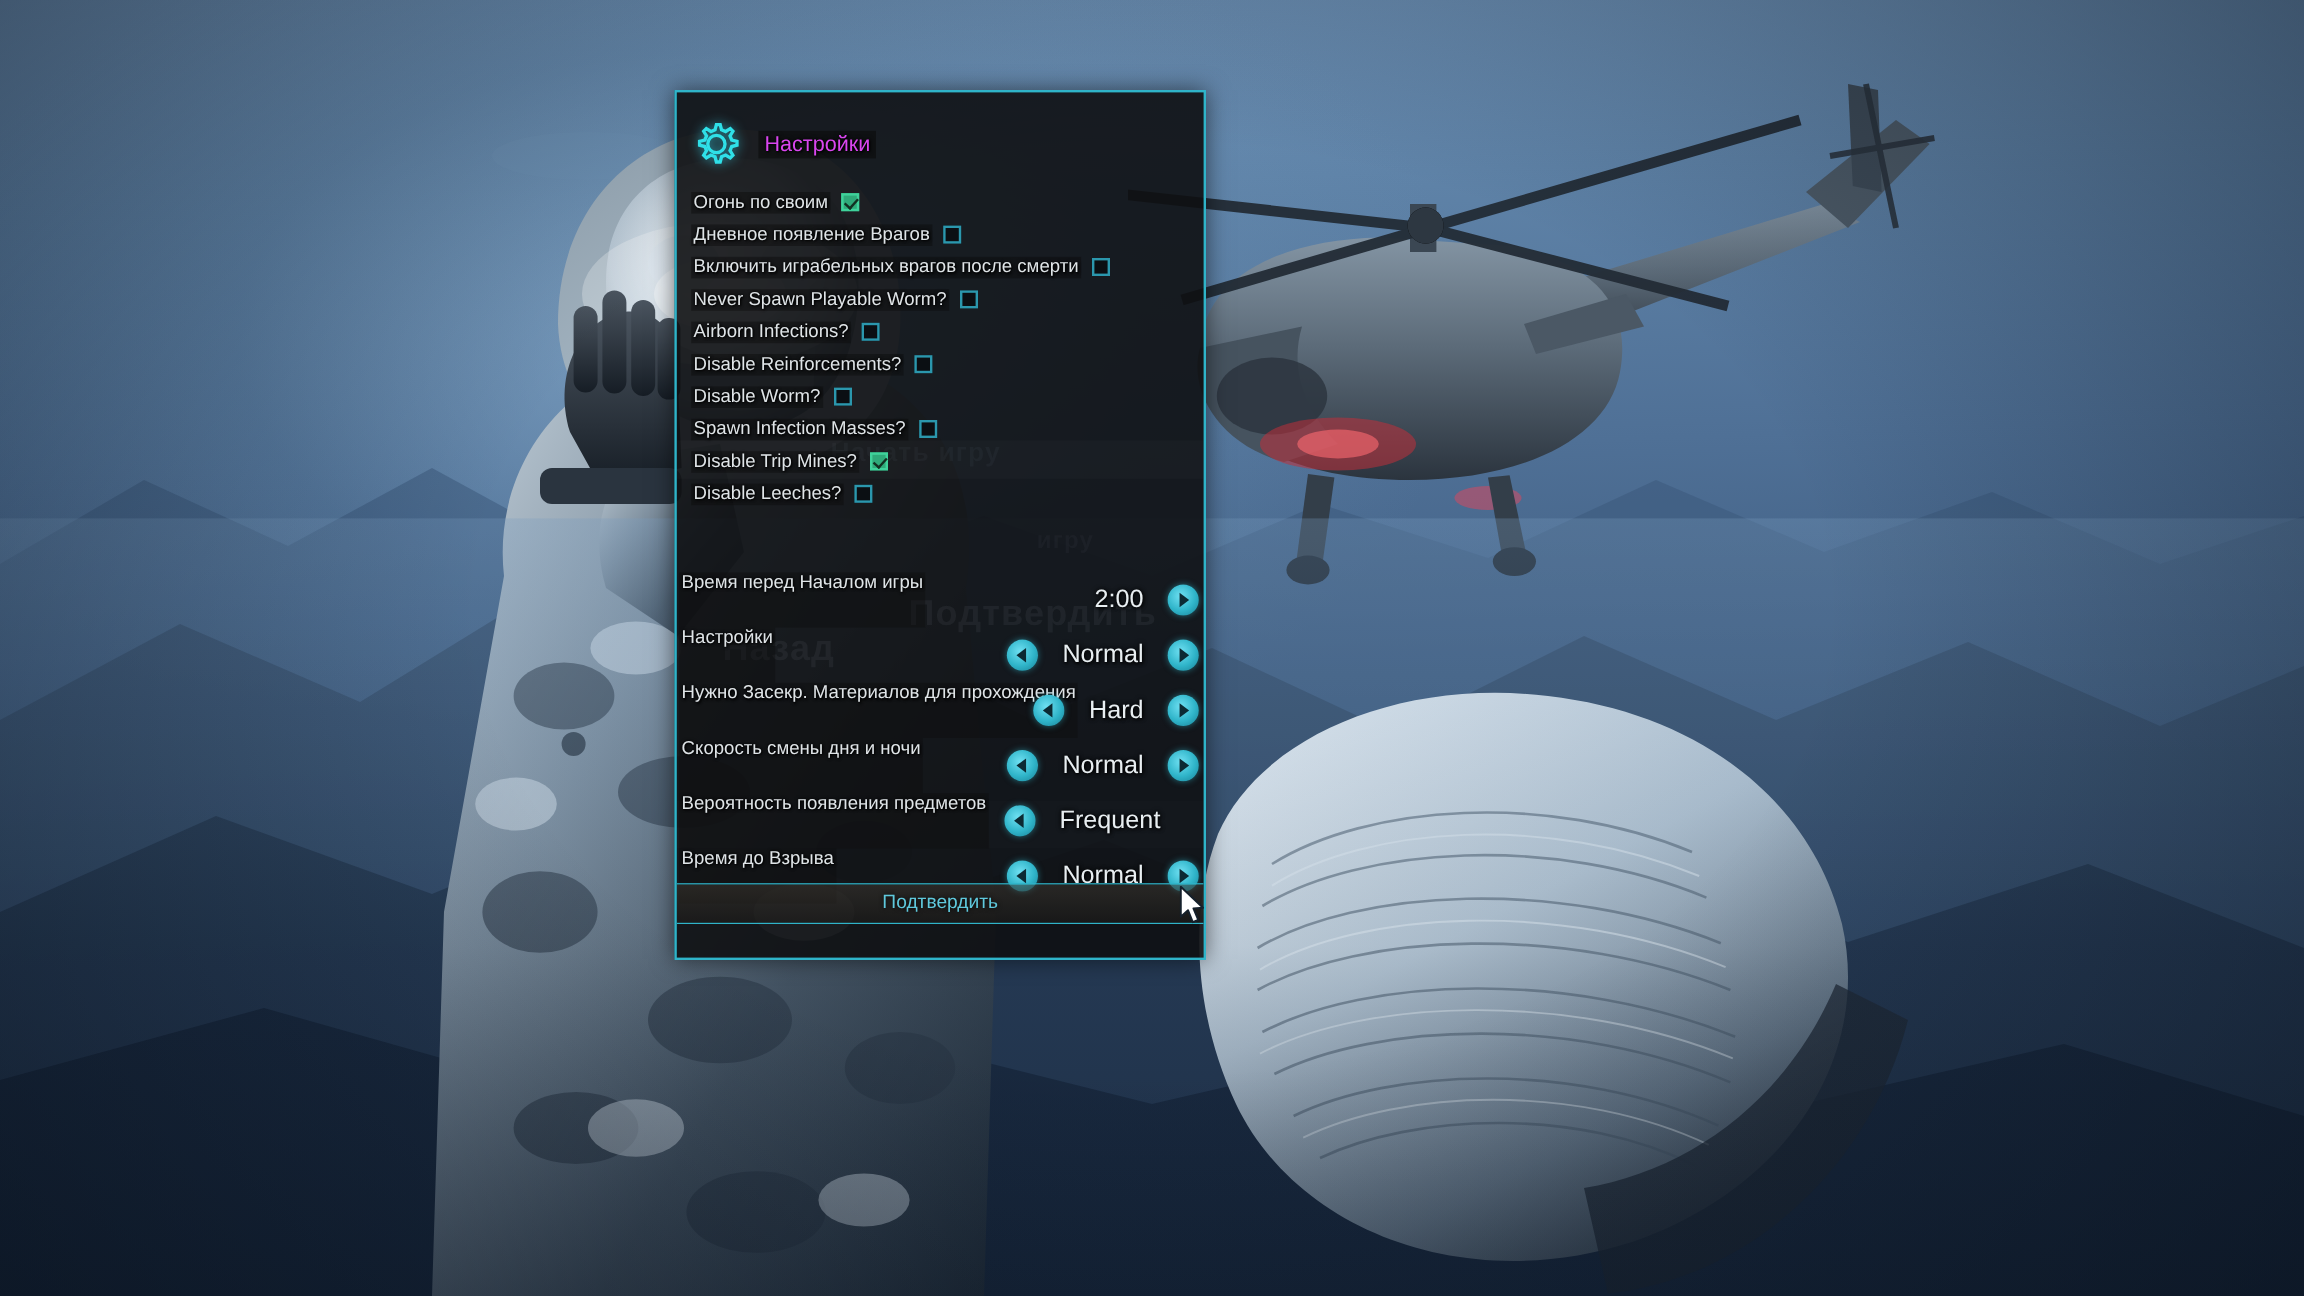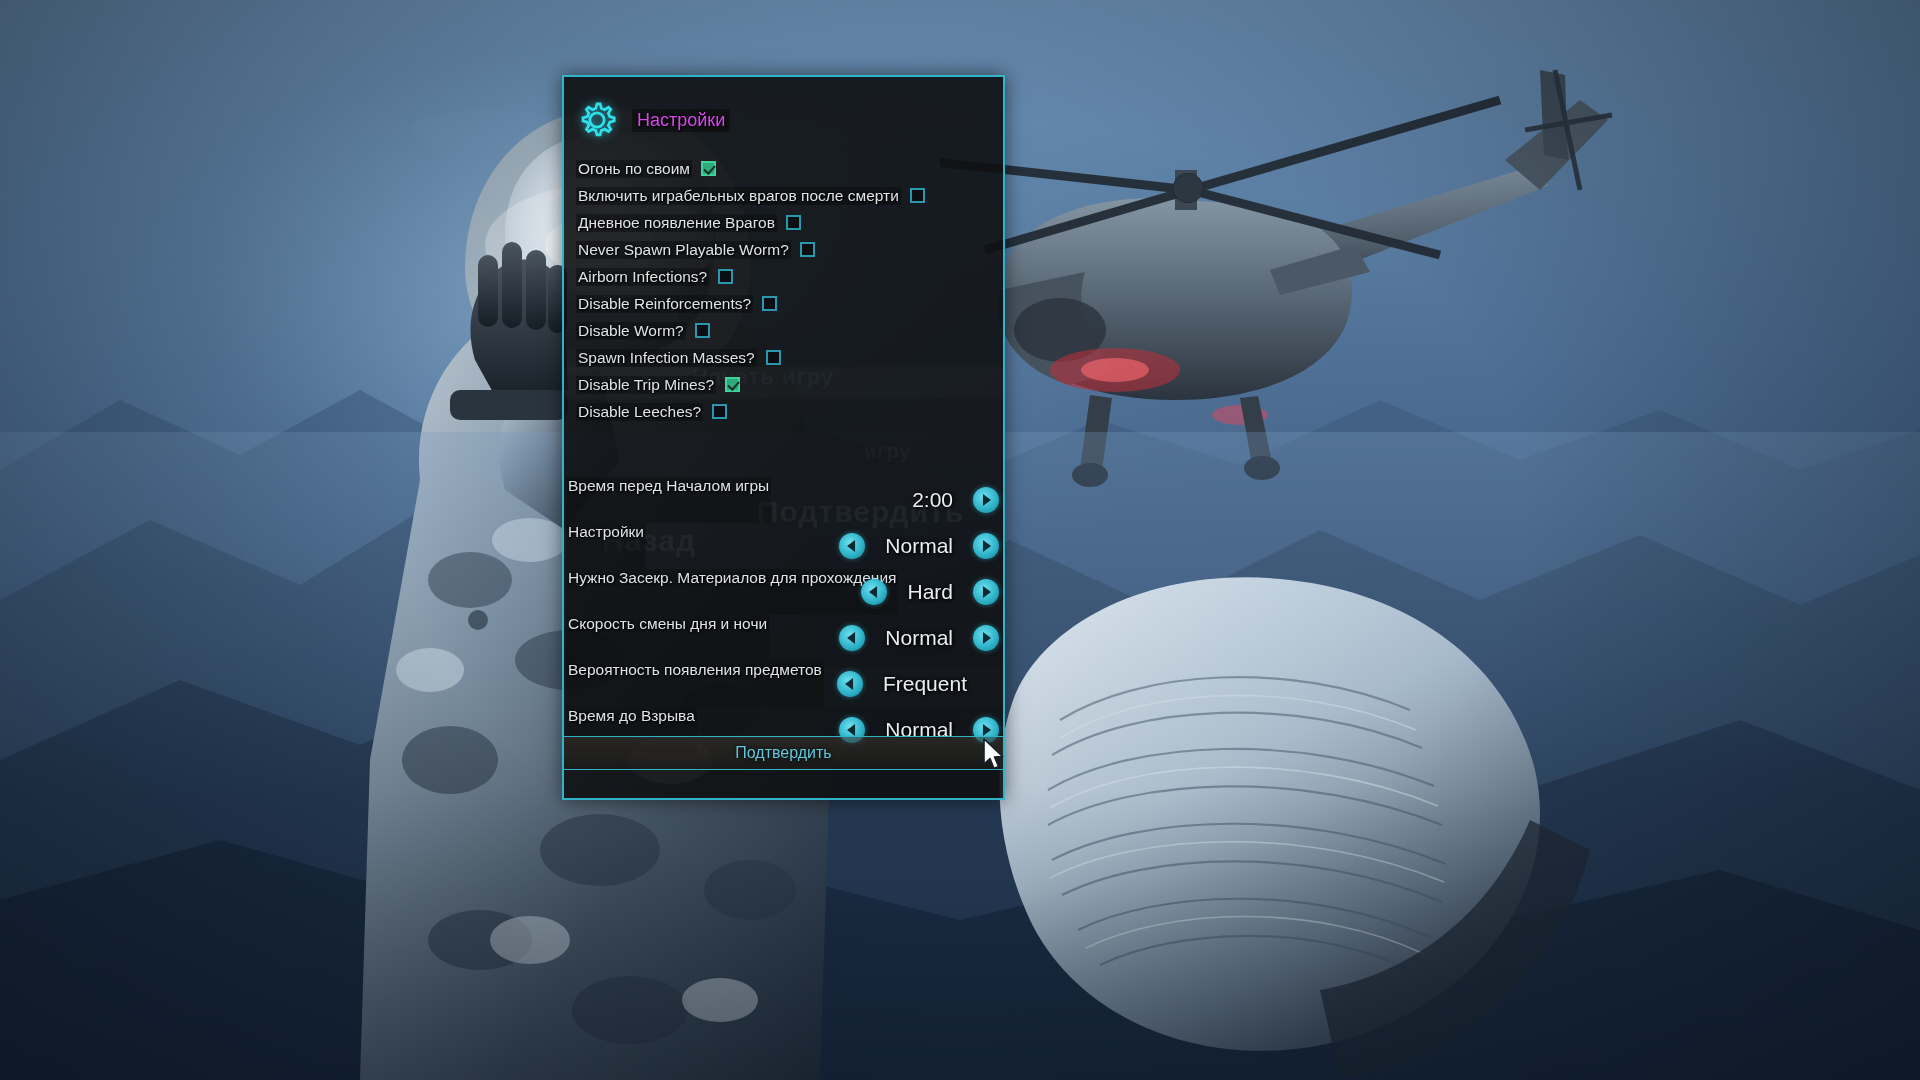--- a/index.html
+++ b/index.html
@@ -377,25 +377,25 @@
       </span>
       <span class="header-title">Настройки</span>
     </div>
 
     <div class="cb-list">
         <div class="cb-row">
           <span class="cb-label">Огонь по своим</span>
           <span class="cb-box checked"></span>
         </div>
         <div class="cb-row">
+          <span class="cb-label">Дневное появление Врагов</span>
+          <span class="cb-box"></span>
+        </div>
+        <div class="cb-row">
           <span class="cb-label">Включить играбельных врагов после смерти</span>
-          <span class="cb-box"></span>
-        </div>
-        <div class="cb-row">
-          <span class="cb-label">Дневное появление Врагов</span>
           <span class="cb-box"></span>
         </div>
         <div class="cb-row">
           <span class="cb-label">Never Spawn Playable Worm?</span>
           <span class="cb-box"></span>
         </div>
         <div class="cb-row">
           <span class="cb-label">Airborn Infections?</span>
           <span class="cb-box"></span>
         </div>

